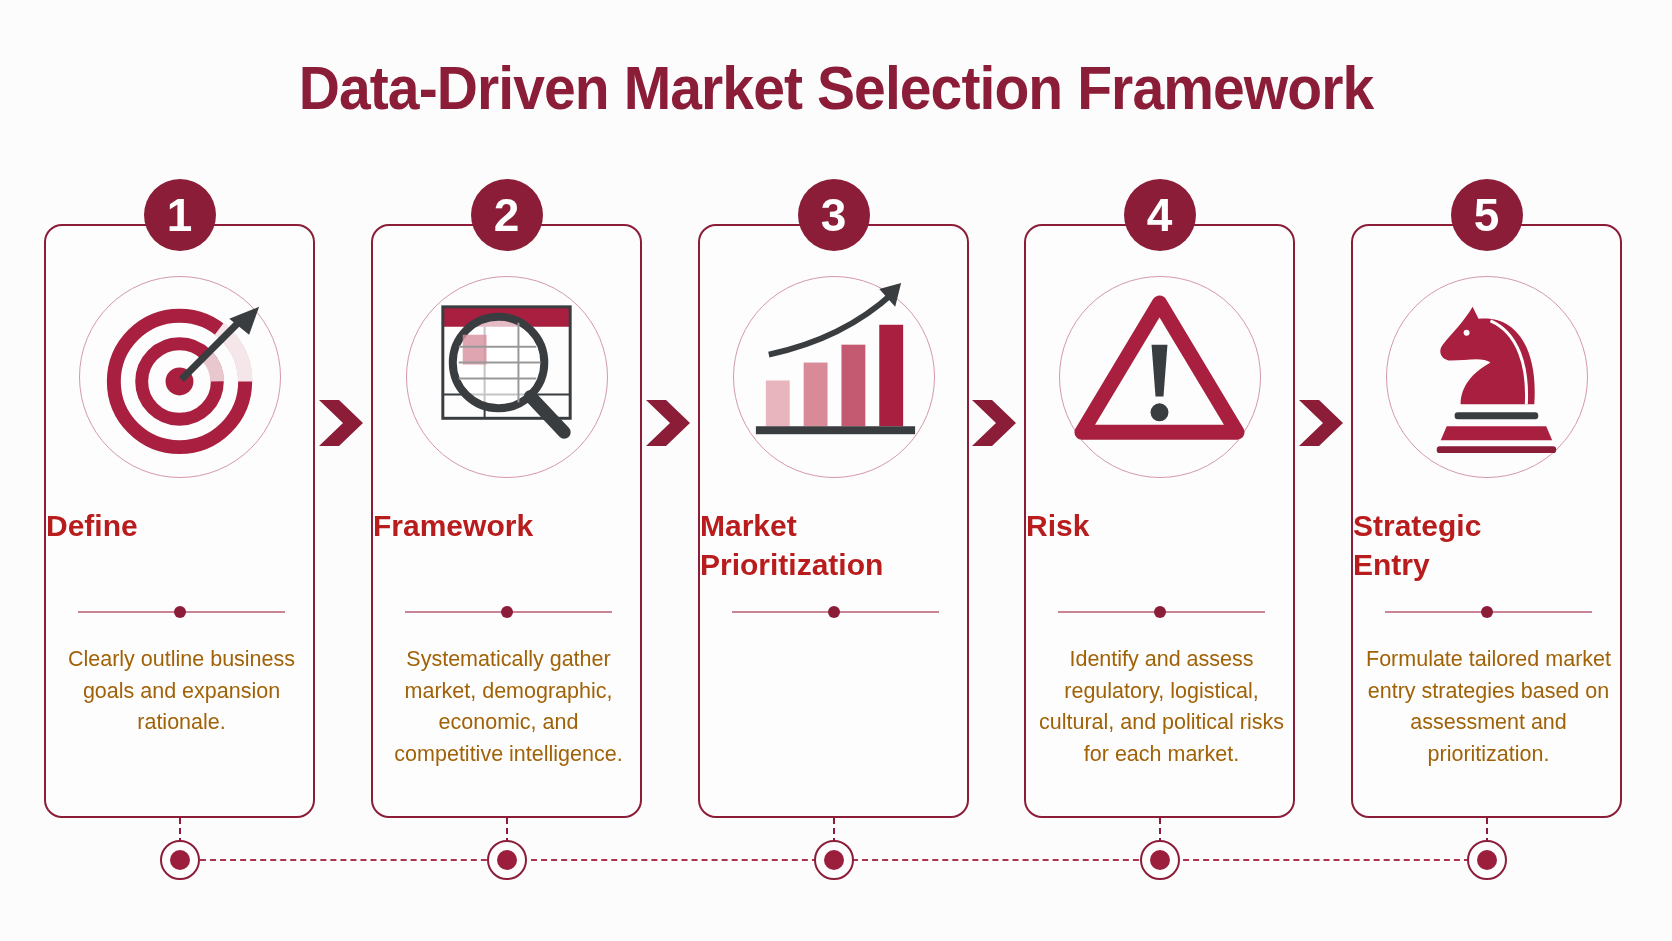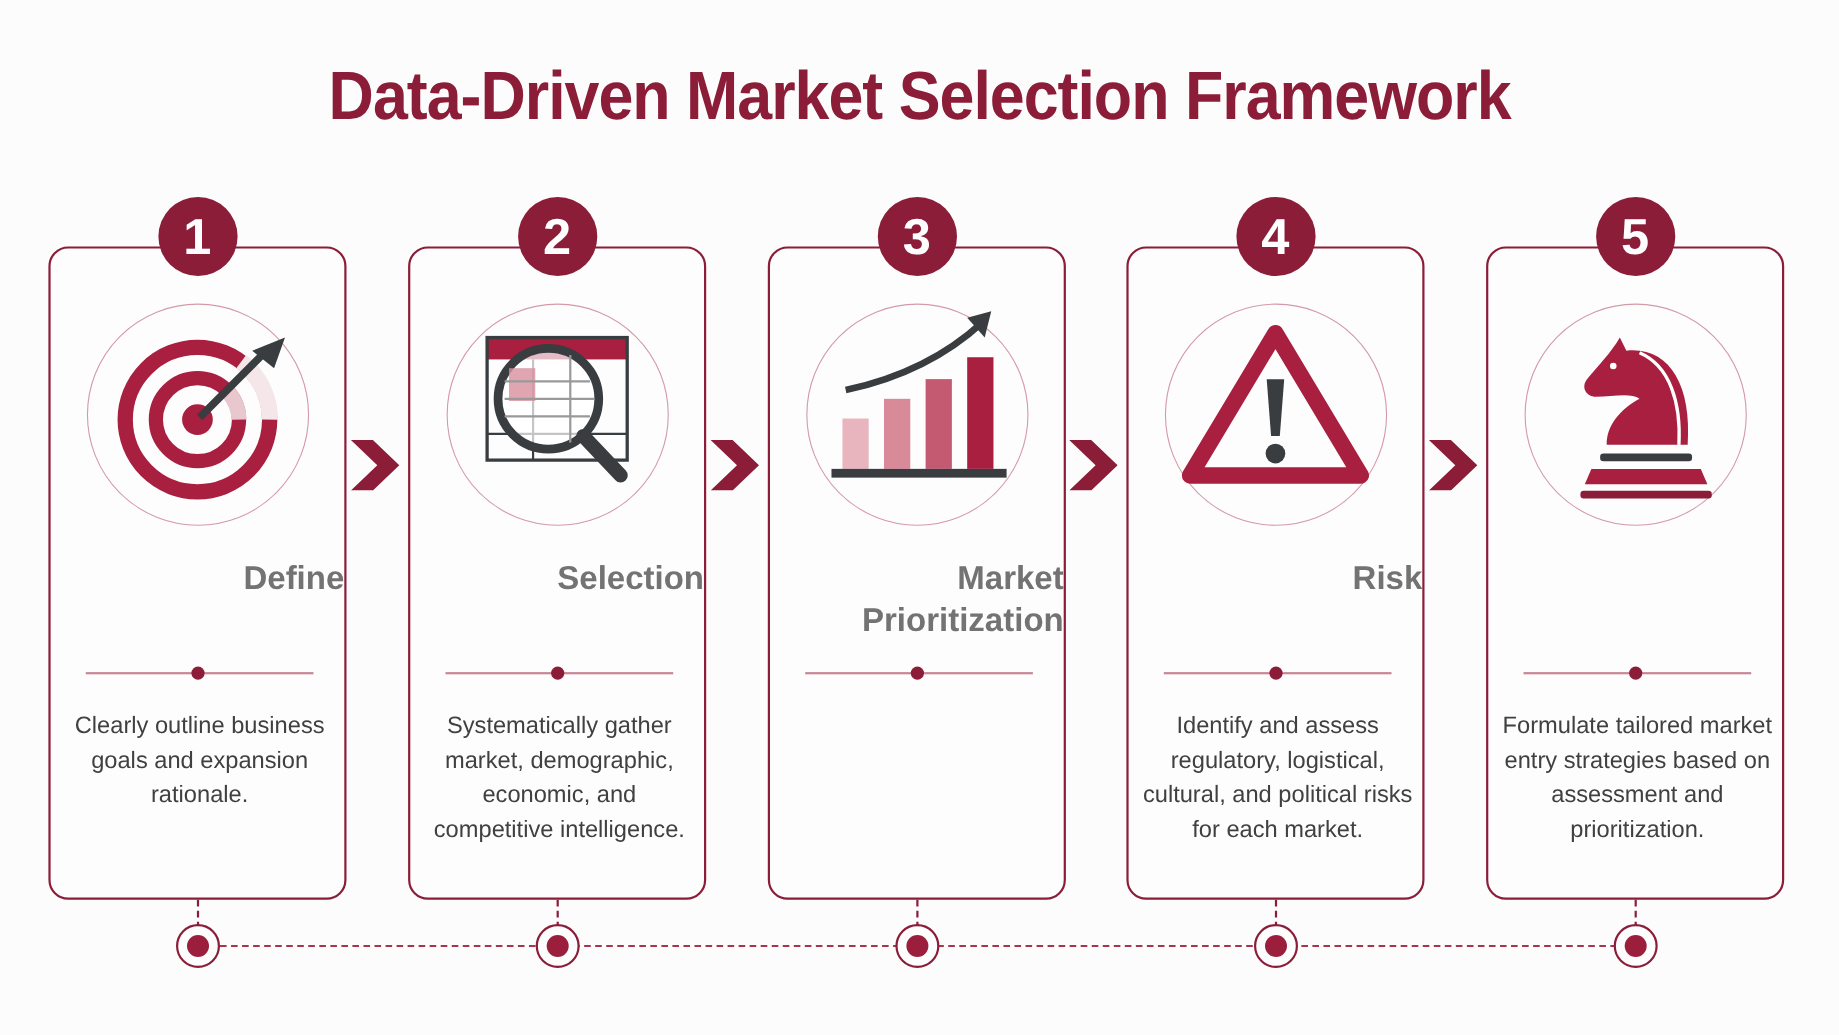--- a/index.html
+++ b/index.html
@@ -2,24 +2,24 @@
 <html><head>
 <meta charset="utf-8">
 <style>
   html, body { margin:0; padding:0; }
   body { width:1672px; height:941px; background:#fcfcfc; position:relative; overflow:hidden; font-family:"Liberation Sans", sans-serif; }
   .title { position:absolute; top:52px; left:0; width:1672px; text-align:center; font-family:"Liberation Sans", sans-serif; font-weight:bold; font-size:62px; color:#8b1d38; letter-spacing:-1px; transform:scaleX(0.92); transform-origin:center; }
   .card { position:absolute; top:224px; width:271px; height:594px; border:2px solid #8b1d38; border-radius:18px; background:#fdfdfd; box-sizing:border-box; }
   .badge { position:absolute; top:-47px; left:50%; margin-left:-36px; width:72px; height:72px; border-radius:50%; background:#8b1d38; color:#fff; font-weight:bold; font-size:46px; line-height:72px; text-align:center; }
   .icon-ring { position:absolute; top:50px; left:50%; margin-left:-101px; width:202px; height:202px; border-radius:50%; border:1.5px solid #d49aa7; box-sizing:border-box; }
   .icon-ring svg { position:absolute; left:0; top:0; width:199px; height:199px; overflow:visible; }
-  .heading { position:absolute; top:280px; left:0; width:100%; text-align:right; font-weight:bold; font-size:30px; line-height:39px; color:#737373; }
+  .heading { position:absolute; top:280px; left:0; width:100%; text-align:left; font-weight:bold; font-size:30px; line-height:39px; color:#b91c1c; }
   .divider { position:absolute; top:385px; left:32px; width:207px; height:1.5px; background:#c98595; }
   .divider-dot { position:absolute; top:380px; left:50%; margin-left:-6px; width:12px; height:12px; border-radius:50%; background:#8b1d38; }
-  .desc { position:absolute; top:418px; left:10px; width:251px; text-align:center; font-size:21.5px; line-height:31.5px; color:#404040; }
+  .desc { position:absolute; top:418px; left:10px; width:251px; text-align:center; font-size:21.5px; line-height:31.5px; color:#a16207; }
   .chevron { position:absolute; top:400px; width:48px; height:46px; }
   .stem { position:absolute; top:818px; width:0; height:26px; border-left:2px dashed #8b1d38; }
   .tl-node { position:absolute; top:840px; width:40px; height:40px; border-radius:50%; border:2.5px solid #8b1d38; box-sizing:border-box; background:#fdfdfd; }
   .tl-node::after { content:""; position:absolute; left:50%; top:50%; width:20px; height:20px; margin:-10px 0 0 -10px; border-radius:50%; background:#9b1f3c; }
   .tl-line { position:absolute; top:859px; left:200px; width:1290px; height:0; border-top:2.5px dashed #a8344f; }
 </style>
 </head>
 <body>
 
 <div class="title">Data-Driven Market Selection Framework</div>
@@ -56,21 +56,21 @@
       <circle cx="92" cy="86" r="46" fill="#ffffff" fill-opacity="0.7" stroke="#3a3d40" stroke-width="8"></circle>
       <rect x="56" y="58" width="24" height="30" fill="#d7909e" opacity="0.8"></rect>
       <line x1="52" y1="70" x2="130" y2="70" stroke="#999" stroke-width="2"></line>
       <line x1="52" y1="86" x2="134" y2="86" stroke="#999" stroke-width="2"></line>
       <line x1="52" y1="102" x2="130" y2="102" stroke="#999" stroke-width="2"></line>
       <line x1="112" y1="46" x2="112" y2="126" stroke="#999" stroke-width="2"></line>
       <line x1="124" y1="120" x2="158" y2="156" stroke="#3a3d40" stroke-width="13" stroke-linecap="round"></line>
     </svg>
   </div>
   <div class="heading">
-    <div>Selection</div>
+    <div>Framework</div>
   </div>
   <div class="divider"></div>
   <div class="divider-dot"></div>
   <div class="desc">Systematically gather market, demographic, economic, and competitive intelligence.</div>
 </div>
 
 <div class="card" style="left:698px;">
   <div class="badge">3</div>
   <div class="icon-ring">
     <svg viewBox="0 0 200 200">
@@ -113,20 +113,24 @@
   <div class="icon-ring">
     <svg viewBox="0 0 200 200">
       <path d="M86 30 L92 42 C130 38 152 72 148 128 L74 128 C74 110 86 96 104 86 C96 80 80 84 64 84 C56 84 50 76 56 68 C66 56 78 44 86 30 Z" fill="#a91f3f"></path>
       <circle cx="80" cy="56" r="3" fill="#fff"></circle>
       <path d="M104 44 C132 56 142 90 140 128" fill="none" stroke="#fff" stroke-width="3"></path>
       <rect x="68" y="136" width="84" height="7" rx="3" fill="#3a3d40"></rect>
       <path d="M60 150 L160 150 L166 164 L54 164 Z" fill="#a91f3f"></path>
       <rect x="50" y="170" width="120" height="7" rx="3" fill="#8b1d38"></rect>
     </svg>
   </div>
+  <div class="heading">
+    <div>Strategic</div>
+    <div>Entry</div>
+  </div>
   <div class="divider"></div>
   <div class="divider-dot"></div>
   <div class="desc">Formulate tailored market entry strategies based on assessment and prioritization.</div>
 </div>
 
 <svg class="chevron" style="left:319px;" viewBox="0 0 48 46">
     <polygon points="0,0 20,0 44,23 20,46 0,46 24,23" fill="#8b1d38"></polygon>
   </svg>
 <svg class="chevron" style="left:646px;" viewBox="0 0 48 46">
     <polygon points="0,0 20,0 44,23 20,46 0,46 24,23" fill="#8b1d38"></polygon>

